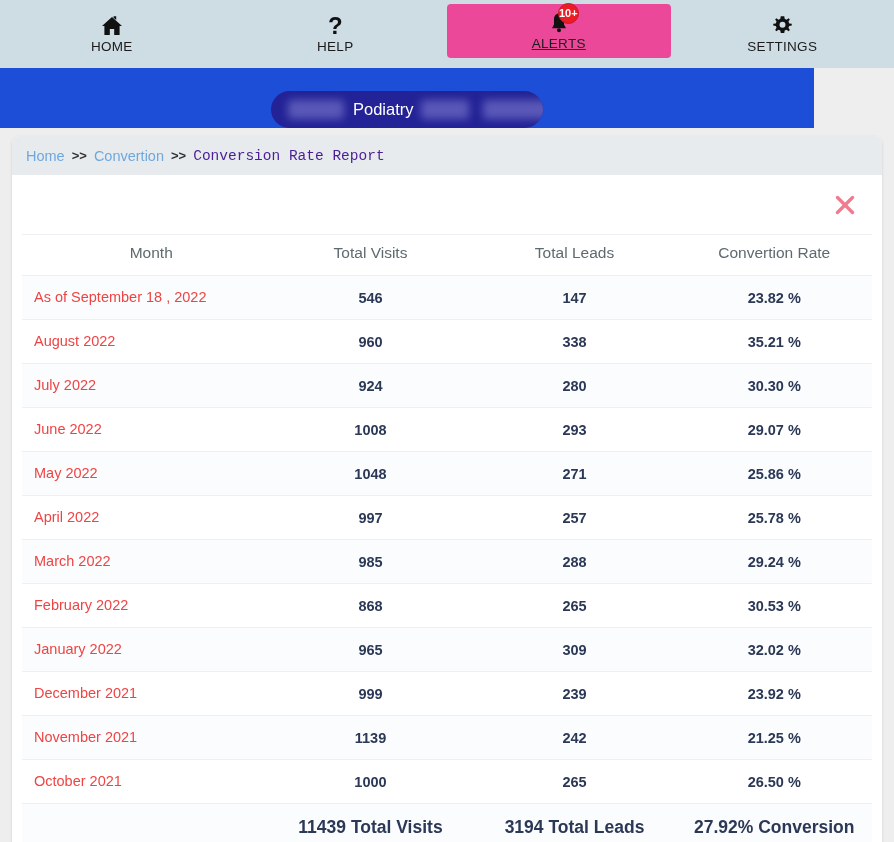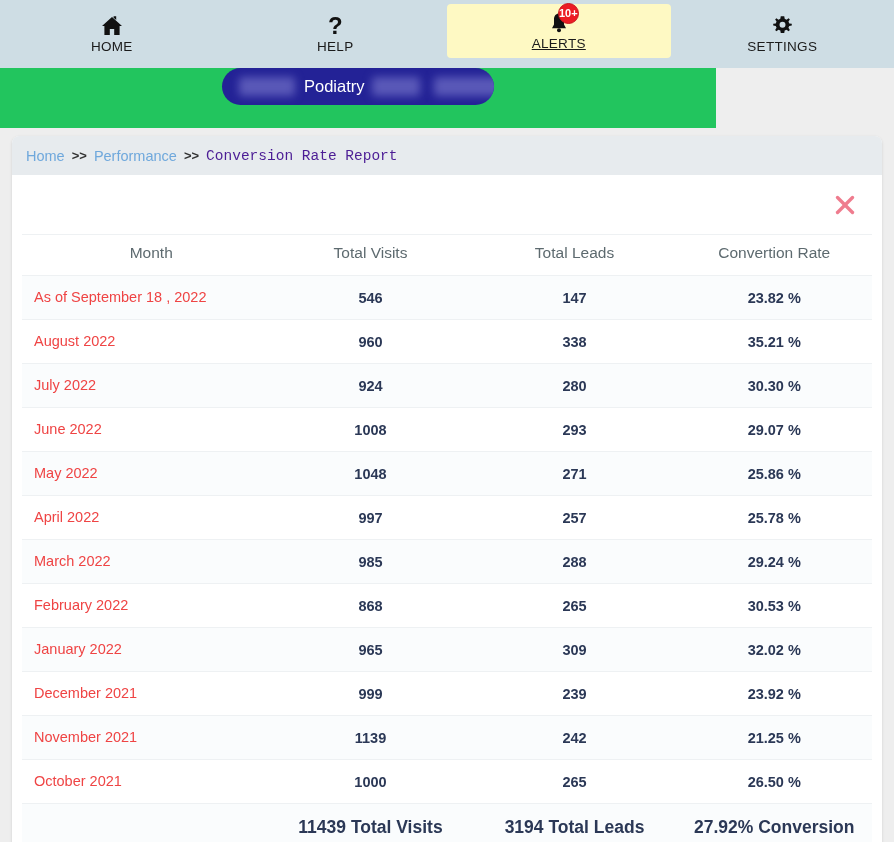--- a/index.html
+++ b/index.html
@@ -27,21 +27,21 @@
     display: flex;
     flex-direction: column;
     align-items: center;
     justify-content: center;
     gap: 1px;
     cursor: pointer;
     user-select: none;
   }
   .nav-item.active {
     margin: 4px 0 10px 0;
-    background: #fef9c3;
+    background: #ec4899;
     border-radius: 4px;
   }
   .nav-glyph {
     height: 24px;
     display: flex;
     align-items: center;
     justify-content: center;
     position: relative;
     color: #111;
   }
@@ -66,25 +66,25 @@
     font-size: 11px;
     font-weight: bold;
     display: flex;
     align-items: center;
     justify-content: center;
     border: 1px solid #c8171e;
   }
 
   
   .title-zone {
-    width: 716px;
+    width: 814px;
     height: 60px;
-    background: #22c55e;
-    display: flex;
-    align-items: flex-start;
+    background: #1d4ed8;
+    display: flex;
+    align-items: flex-end;
     justify-content: center;
   }
   .title-pill {
     width: 272px;
     height: 37px;
     border-radius: 19px;
     background: #232296;
     display: flex;
     align-items: center;
     justify-content: flex-start;
@@ -261,21 +261,21 @@
     <span class="redact r2"></span>
     <span class="redact r3"></span>
   </div>
 </div>
 
 <div class="card">
 
   <div class="breadcrumb">
     <span class="bc-link">Home</span>
     <span class="bc-sep">&gt;&gt;</span>
-    <span class="bc-link">Performance</span>
+    <span class="bc-link">Convertion</span>
     <span class="bc-sep">&gt;&gt;</span>
     <span class="bc-current">Conversion Rate Report</span>
   </div>
 
   <div class="card-body">
 
     <div class="toolbar">
       <span class="close-x">
         <svg width="24" height="24" viewBox="0 0 24 24" fill="none" stroke="currentColor" stroke-width="3.4" stroke-linecap="round">
           <line x1="4.5" y1="4.5" x2="19.5" y2="19.5"></line>

